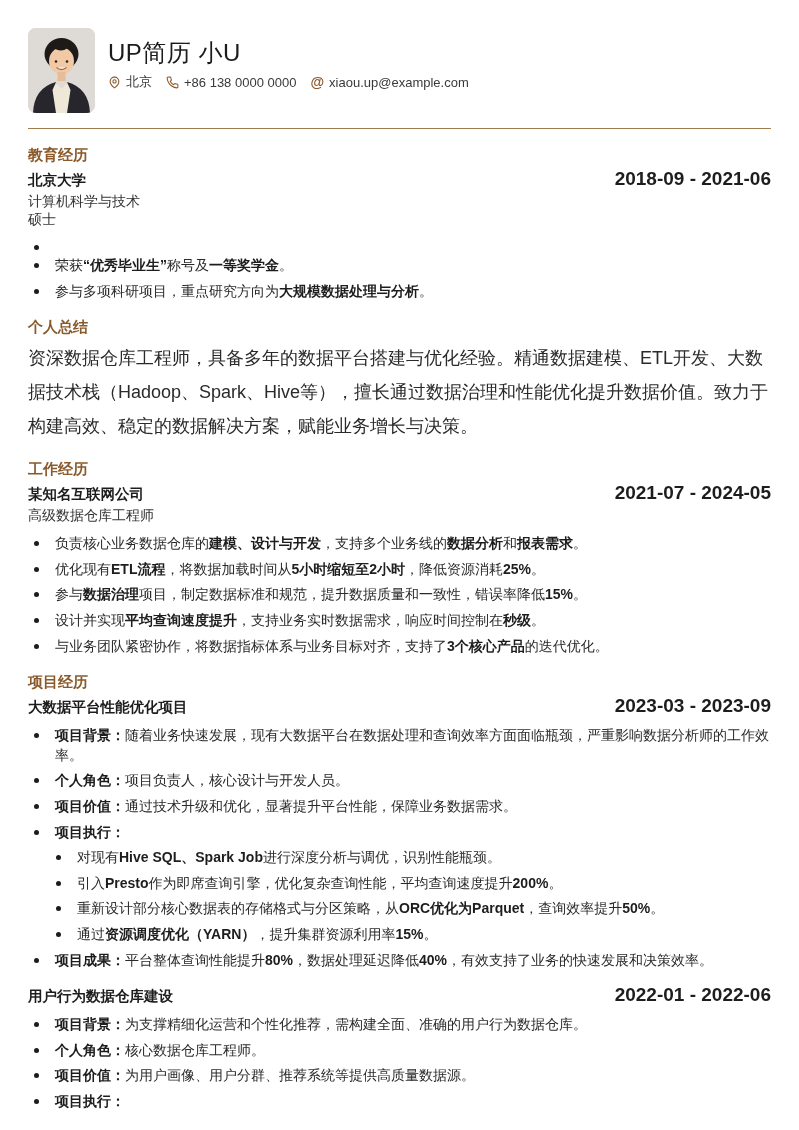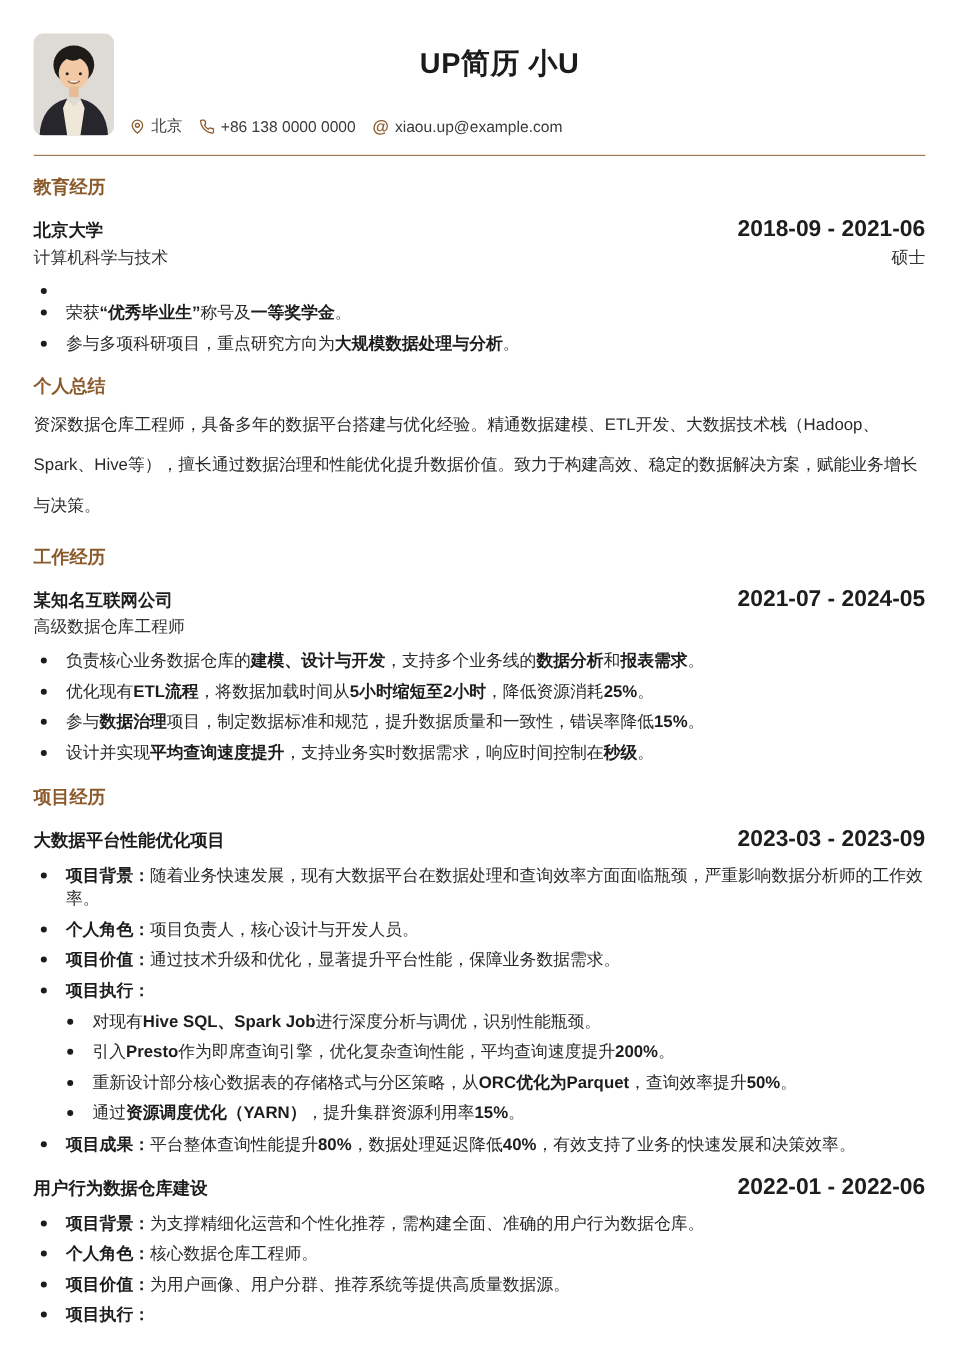--- a/index.html
+++ b/index.html
@@ -15,40 +15,40 @@
     overflow:hidden;
     font-family:"Liberation Sans","DejaVu Sans",sans-serif;
     color:var(--text);
   }
   .page{padding:0 28px;}
   
   .header{display:flex;align-items:flex-start;gap:13px;padding-top:28px;}
   .photo{width:67px;height:85px;border-radius:8px;overflow:hidden;flex:none;background:#dedbd6;}
   .photo svg{display:block;width:100%;height:100%;}
   .header-text{padding-top:9px;}
-  .name{font-size:24px;font-weight:700;color:#1b1b1b;letter-spacing:.5px;text-align:right;}
-  .contact{display:flex;align-items:center;margin-top:27px;font-size:13px;color:#3a3a3a;}
+  .name{font-size:24px;font-weight:400;color:#1b1b1b;letter-spacing:.5px;}
+  .contact{display:flex;align-items:center;margin-top:4px;font-size:13px;color:#3a3a3a;}
   .contact .icon{color:var(--accent);display:inline-flex;align-items:center;margin-right:5px;}
   .contact .item{margin-right:14px;display:inline-flex;align-items:center;}
   .at{color:var(--accent);font-weight:700;font-size:14px;margin-right:5px;}
   .divider{border-top:1.5px solid var(--divider);margin-top:15px;}
   
   .sec-title{color:var(--accent);font-weight:700;font-size:15px;margin-top:17px;}
-  .row{display:flex;justify-content:space-between;align-items:baseline;margin-top:15px;}
+  .row{display:flex;justify-content:space-between;align-items:baseline;margin-top:3px;}
   .org{font-weight:700;font-size:14.5px;color:#1d1d1d;}
   .date{font-weight:700;font-size:19px;color:#1d1d1d;}
-  .subrow{display:flex;justify-content:space-between;align-items:baseline;margin-top:3px;font-size:14px;color:#333;}
+  .subrow{display:flex;justify-content:space-between;align-items:baseline;margin-top:3px;font-size:14px;color:#333;flex-direction:column;}
   
   .bullets{margin-top:9px;}
   .bullet{display:flex;margin-bottom:6px;font-size:14px;line-height:1.4;color:#2a2a2a;}
   .bullet .dot{flex:none;width:5px;height:5px;border-radius:50%;background:#1c1c1c;margin:7px 16px 0 6px;}
   .bullet.sub{margin-left:22px;}
   .bullet b{font-weight:700;color:#1d1d1d;}
   
-  .summary{font-size:14px;line-height:34px;margin-top:4px;color:#2a2a2a;}
+  .summary{font-size:18px;line-height:34px;margin-top:4px;color:#2a2a2a;}
   
   .project{margin-top:2px;}
   .project + .project{margin-top:14px;}
 </style>
 </head>
 <body>
 
 <div class="page">
 
   <div class="header">
@@ -146,20 +146,24 @@
           <span><span>优化现有</span><b>ETL流程</b><span>，将数据加载时间从</span><b>5小时缩短至2小时</b><span>，降低资源消耗</span><b>25%</b><span>。</span></span>
         </div>
         <div class="bullet">
           <span class="dot"></span>
           <span><span>参与</span><b>数据治理</b><span>项目，制定数据标准和规范，提升数据质量和一致性，错误率降低</span><b>15%</b><span>。</span></span>
         </div>
         <div class="bullet">
           <span class="dot"></span>
           <span><span>设计并实现</span><b>平均查询速度提升</b><span>，支持业务实时数据需求，响应时间控制在</span><b>秒级</b><span>。</span></span>
         </div>
+        <div class="bullet">
+          <span class="dot"></span>
+          <span><span>与业务团队紧密协作，将数据指标体系与业务目标对齐，支持了</span><b>3个核心产品</b><span>的迭代优化。</span></span>
+        </div>
       </div>
   </div>
 
   <div class="section">
     <div class="sec-title">项目经历</div>
 
     <div class="project">
       <div class="row">
         <div class="org">大数据平台性能优化项目</div>
         <div class="date">2023-03 - 2023-09</div>

